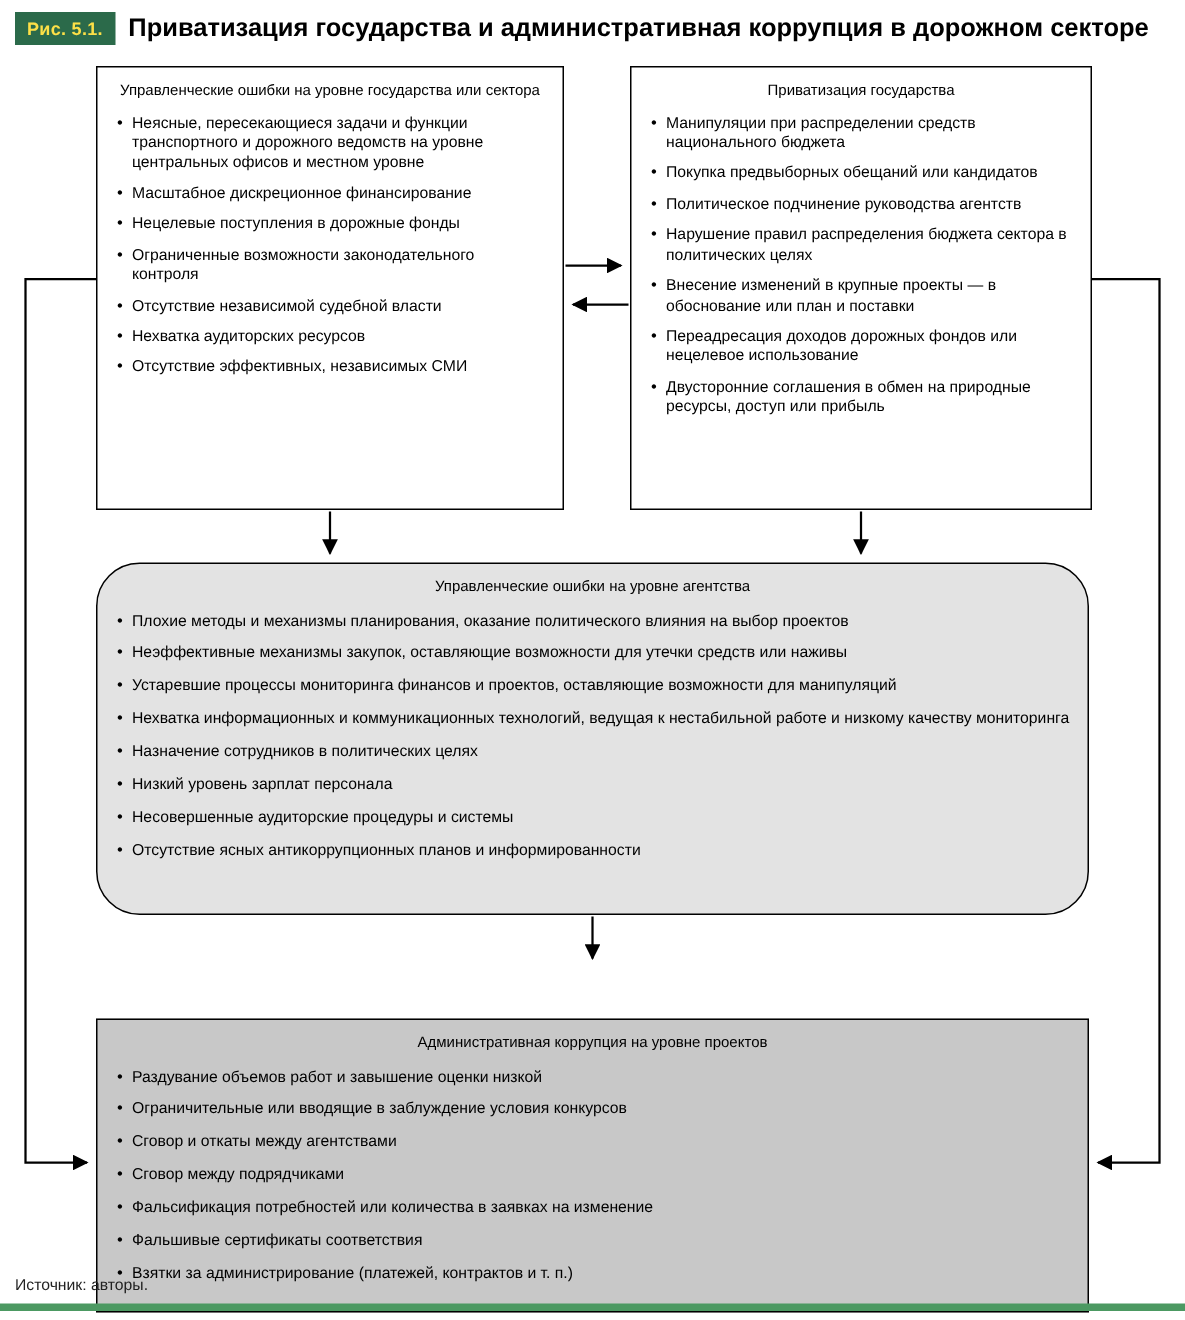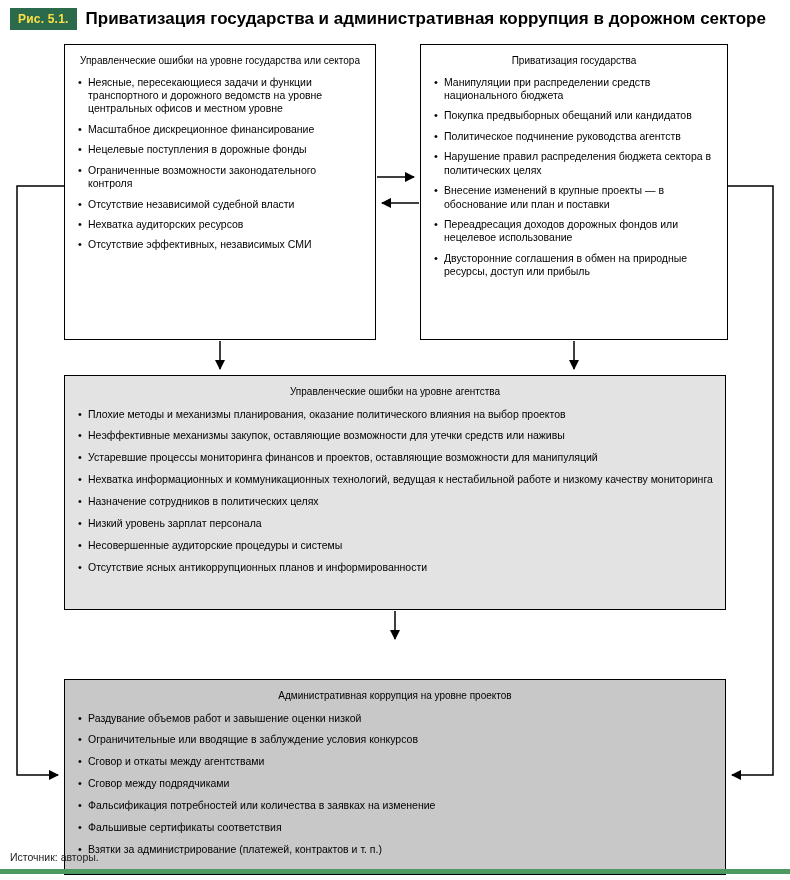--- a/index.html
+++ b/index.html
@@ -51,21 +51,21 @@
     padding-left:11px; margin-bottom:7px;
   }
   ul.bullets li::before {
     content:"\2022";
     position:absolute; left:1px; top:-1px; font-size:11px;
   }
 
   .box-state   { left:64px;  top:44px;  width:312px; height:296px; }
   .box-capture { left:420px; top:44px;  width:308px; height:296px; }
   .box-agency  { left:64px;  top:375px; width:662px; height:235px;
-                 background:var(--box-agency-gray,#e3e3e3); }
+                 background:var(--box-agency-gray,#e3e3e3);border-radius:29px; }
   .box-project { left:64px;  top:679px; width:662px; height:196px;
                  background:var(--box-project-gray,#c8c8c8); }
 
   .box-agency ul.bullets li, .box-project ul.bullets li { margin-bottom:8.5px; }
   .box-agency .box-title, .box-project .box-title { margin-bottom:9px; }
 
   
   .source {
     position:absolute; left:10px; top:851px;
     font-size:10.5px; color:#222; z-index:4;

